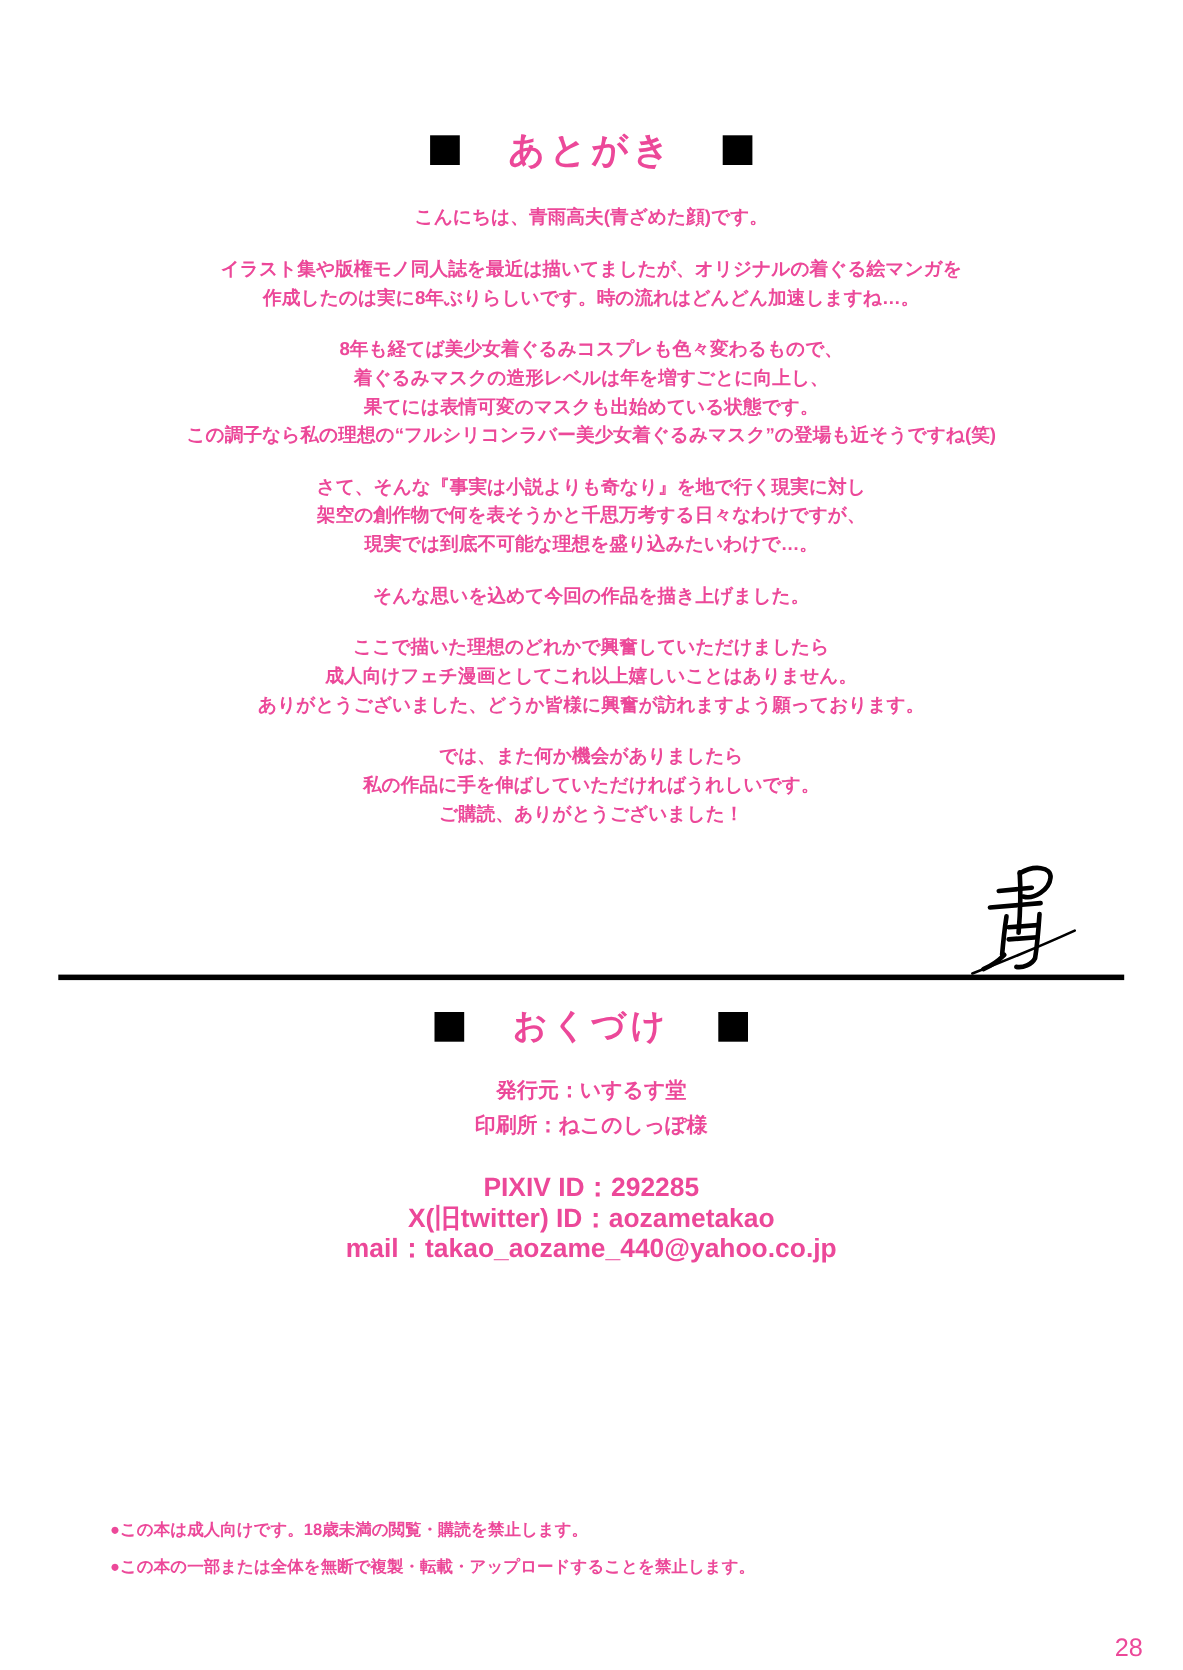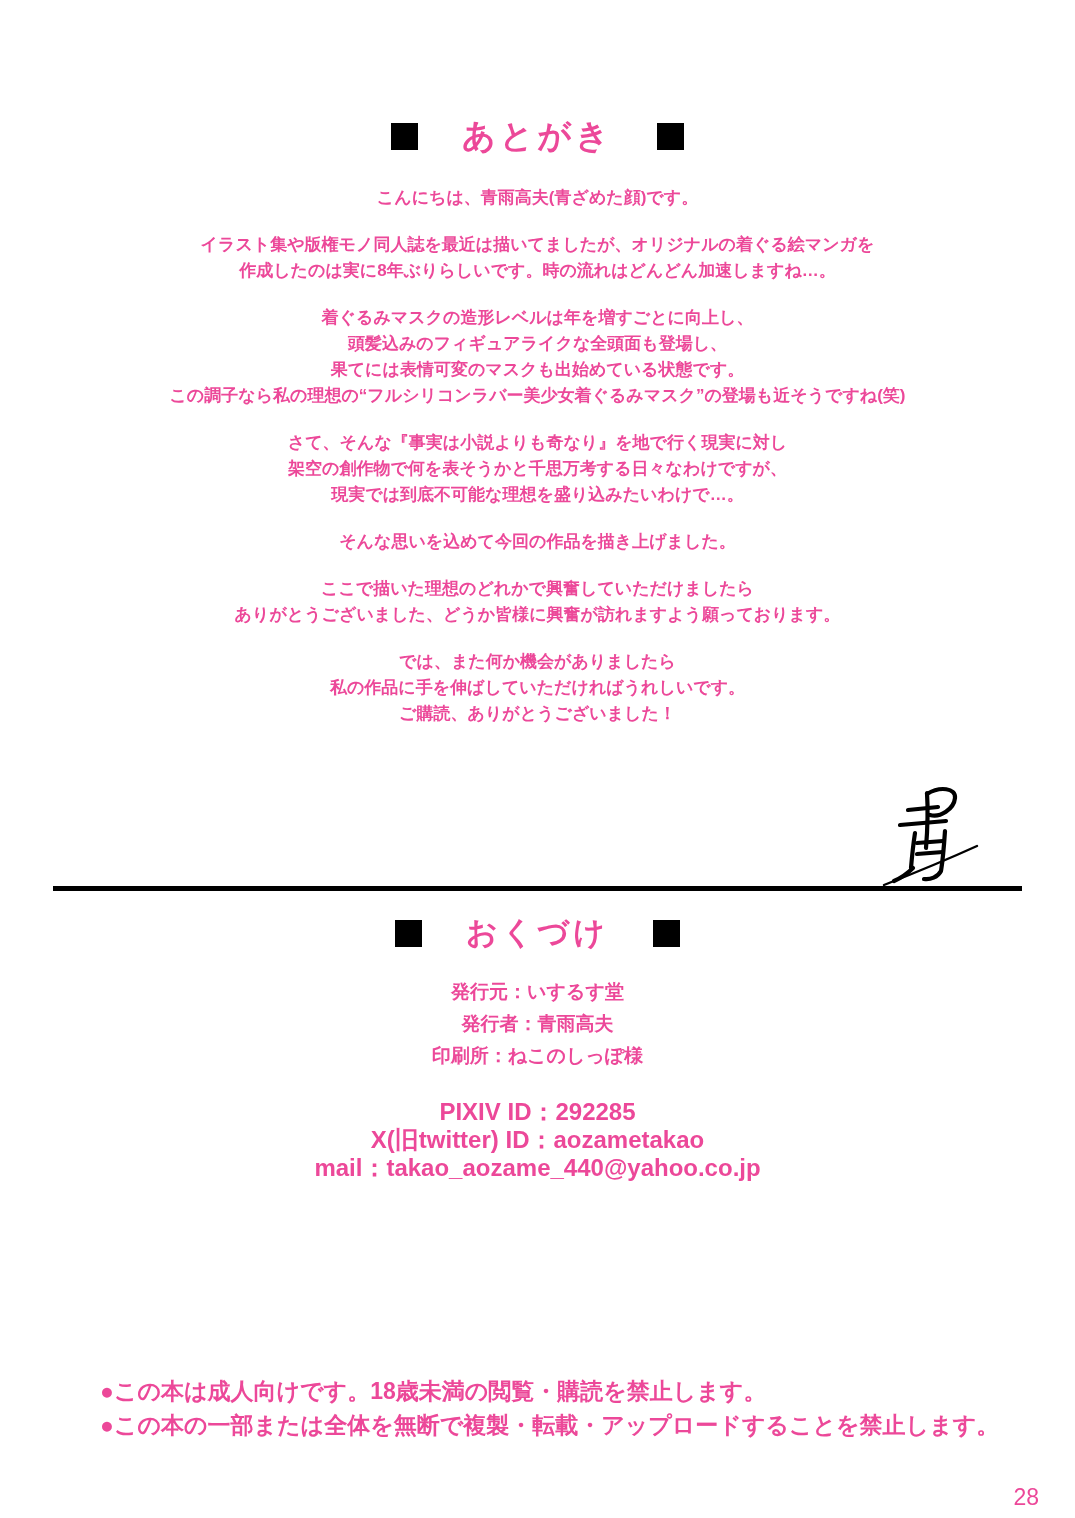--- a/index.html
+++ b/index.html
@@ -50,21 +50,21 @@
     margin-top:22px;
     font-family:"Liberation Serif","DejaVu Serif",serif;
     font-size:19px; line-height:32px; font-weight:bold;
   }
   .col-group.date { margin-top:24px; font-size:25px; line-height:32px; font-weight:bold; }
   .col-group.ids  { margin-top:26px; font-size:24px; line-height:28px; font-weight:bold; }
 
   
   .notices {
     position:absolute; left:100px; top:1346px;
-    font-size:23px; line-height:34px; font-weight:bold;
+    font-size:15px; line-height:34px; font-weight:bold;
     text-align:left;
   }
 
   .page-number { position:absolute; right:36px; top:1456px; font-size:23px; }
 </style>
 </head>
 <body>
 
 <div class="page">
 
@@ -78,38 +78,39 @@
     <div class="para">
       <div class="line">こんにちは、青雨高夫(青ざめた顔)です。</div>
     </div>
 
     <div class="para">
       <div class="line">イラスト集や版権モノ同人誌を最近は描いてましたが、オリジナルの着ぐる絵マンガを</div>
       <div class="line">作成したのは実に8年ぶりらしいです。時の流れはどんどん加速しますね…。</div>
     </div>
 
     <div class="para">
+      <div class="line">8年も経てば美少女着ぐるみコスプレも色々変わるもので、</div>
       <div class="line">着ぐるみマスクの造形レベルは年を増すごとに向上し、</div>
-      <div class="line">頭髪込みのフィギュアライクな全頭面も登場し、</div>
       <div class="line">果てには表情可変のマスクも出始めている状態です。</div>
       <div class="line">この調子なら私の理想の“フルシリコンラバー美少女着ぐるみマスク”の登場も近そうですね(笑)</div>
     </div>
 
     <div class="para">
       <div class="line">さて、そんな『事実は小説よりも奇なり』を地で行く現実に対し</div>
       <div class="line">架空の創作物で何を表そうかと千思万考する日々なわけですが、</div>
       <div class="line">現実では到底不可能な理想を盛り込みたいわけで…。</div>
     </div>
 
     <div class="para">
       <div class="line">そんな思いを込めて今回の作品を描き上げました。</div>
     </div>
 
     <div class="para">
       <div class="line">ここで描いた理想のどれかで興奮していただけましたら</div>
+      <div class="line">成人向けフェチ漫画としてこれ以上嬉しいことはありません。</div>
       <div class="line">ありがとうございました、どうか皆様に興奮が訪れますよう願っております。</div>
     </div>
 
     <div class="para">
       <div class="line">では、また何か機会がありましたら</div>
       <div class="line">私の作品に手を伸ばしていただければうれしいです。</div>
       <div class="line">ご購読、ありがとうございました！</div>
     </div>
   </div>
 
@@ -130,21 +131,20 @@
 
   <div class="colophon">
     <div class="section-title">
       <span class="sq"></span>
       <span>おくづけ</span>
       <span class="sq"></span>
     </div>
 
     <div class="col-group main">
       <div class="line">発行元：いするす堂</div>
-      <div class="line">発行者：青雨高夫</div>
       <div class="line">印刷所：ねこのしっぽ様</div>
     </div>
 
 
     <div class="col-group ids">
       <div class="line">PIXIV ID：292285</div>
       <div class="line">X(旧twitter) ID：aozametakao</div>
       <div class="line">mail：takao_aozame_440@yahoo.co.jp</div>
     </div>
   </div>

